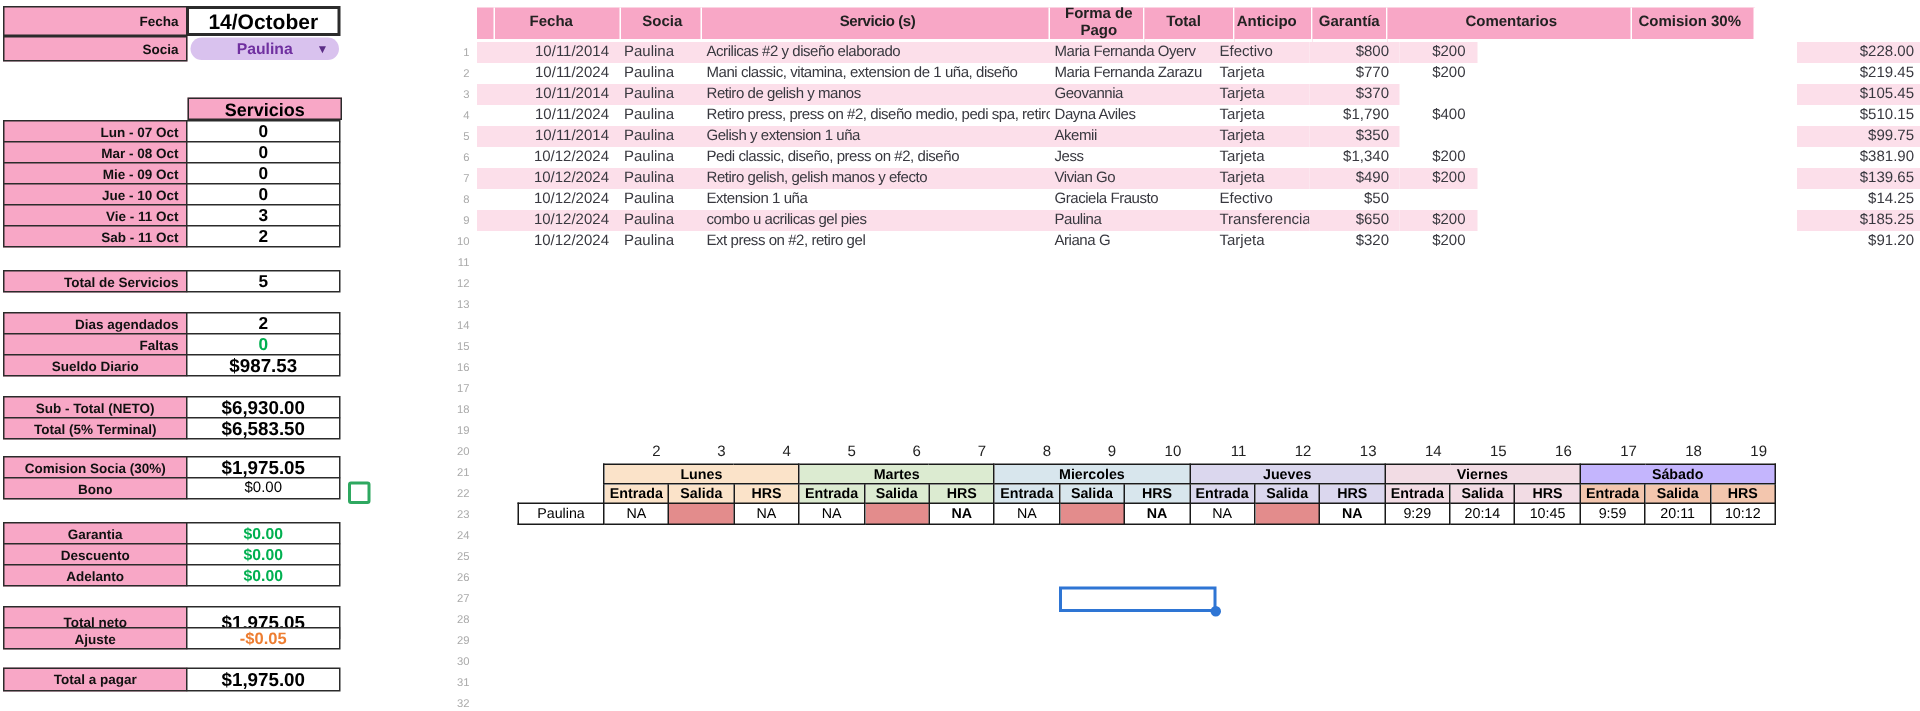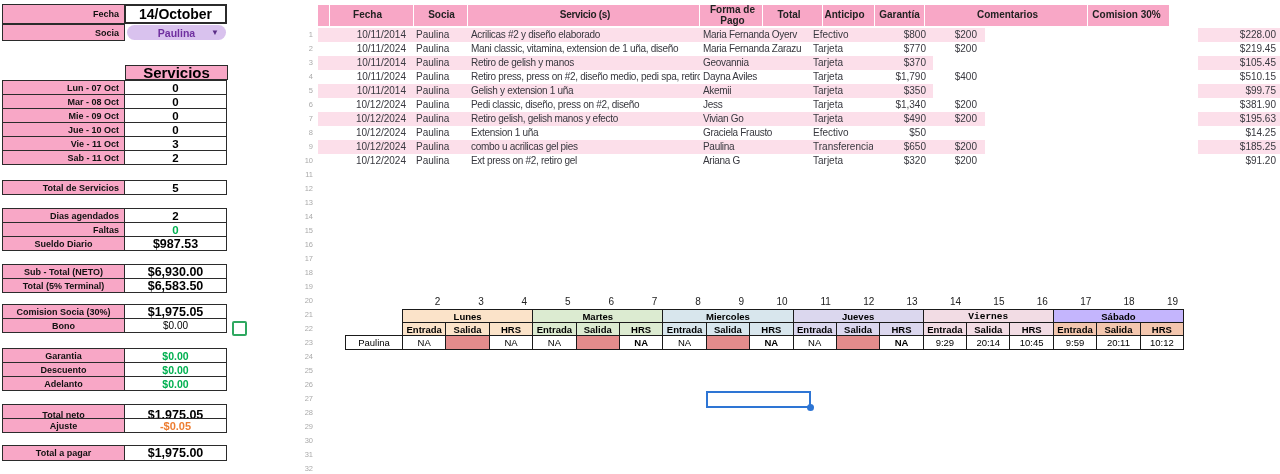--- a/index.html
+++ b/index.html
@@ -14,21 +14,21 @@
   
   .lp-row{position:absolute;left:2px;display:flex;box-sizing:border-box;}
   .lp-label{width:123px;background:var(--pink);border:1px solid #2b2b2b;font-weight:bold;
     font-size:9px;color:#111;display:flex;align-items:center;justify-content:flex-end;
     padding-right:5px;box-sizing:border-box;}
   .lp-label.center{justify-content:center;padding-right:0;}
   .lp-value{width:103px;background:#fff;border:1px solid #2b2b2b;margin-left:-1px;
     display:flex;align-items:center;justify-content:center;font-weight:bold;font-size:11.5px;
     color:#000;box-sizing:border-box;}
   .lp-value.big{font-size:14px;border-width:2px;}
-  .lp-value.header{background:var(--pink);font-size:15px;}
+  .lp-value.header{background:var(--pink);font-size:12px;}
   .lp-value.green{color:#00B050;}
   .lp-value.orange{color:#ED7D31;}
   .lp-value.regular{font-weight:normal;font-size:10px;}
   .lp-value.noborder{border:none;margin-left:0;padding:0 2px;}
   .socia-pill{width:100%;height:15px;background:#D9C2EE;border-radius:8px;color:#7030A0;
     font-weight:bold;font-size:10.5px;display:flex;align-items:center;justify-content:center;position:relative;}
   .socia-pill .arrow{position:absolute;right:7px;top:3px;font-size:8px;color:#5b2d86;}
   .bono-box{position:absolute;left:232px;top:321px;width:11px;height:11px;border:2px solid #2EA860;
     border-radius:2px;background:#fff;box-sizing:content-box;}
 
@@ -324,21 +324,21 @@
           <div class="td csl hl"></div>
           <div class="td c0 hl">10/12/2024</div>
           <div class="td c1 hl">Paulina</div>
           <div class="td c2 hl">Retiro gelish, gelish manos y efecto</div>
           <div class="td c3 hl">Vivian Go</div>
           <div class="td c4 hl">Tarjeta</div>
           <div class="td c5 hl">$490</div>
           <div class="td c6 hl">$200</div>
           <div class="td c7"></div>
           <div class="td c8"></div>
-          <div class="td c9 hl">$195.63</div>
+          <div class="td c9 hl">$139.65</div>
         </div>
         <div class="tr">
           <div class="td csl"></div>
           <div class="td c0">10/12/2024</div>
           <div class="td c1">Paulina</div>
           <div class="td c2">Extension 1 uña</div>
           <div class="td c3">Graciela Frausto</div>
           <div class="td c4">Efectivo</div>
           <div class="td c5">$50</div>
           <div class="td c6"></div>
@@ -420,21 +420,21 @@
           <col style="width: 43.4px;">
           <col style="width: 43.4px;">
         </colgroup>
         <tbody>
           <tr>
             <td class="spacer"></td>
             <td colspan="3" class="day" style="background: rgb(251, 227, 201);">Lunes</td>
             <td colspan="3" class="day" style="background: rgb(220, 235, 209);">Martes</td>
             <td colspan="3" class="day" style="background: rgb(216, 230, 237);">Miercoles</td>
             <td colspan="3" class="day" style="background: rgb(219, 215, 238);">Jueves</td>
-            <td colspan="3" class="day" style="background: rgb(242, 220, 228); font-family: Liberation Mono, monospace;">Viernes</td>
+            <td colspan="3" class="day" style="background: rgb(242, 220, 228);">Viernes</td>
             <td colspan="3" class="day" style="background: #c4b5fd;">Sábado</td>
           </tr>
           <tr>
             <td class="spacer"></td>
             <td class="sub" style="background: rgb(251, 227, 201);">Entrada</td>
             <td class="sub" style="background: rgb(251, 227, 201);">Salida</td>
             <td class="sub" style="background: rgb(251, 227, 201);">HRS</td>
             <td class="sub" style="background: rgb(220, 235, 209);">Entrada</td>
             <td class="sub" style="background: rgb(220, 235, 209);">Salida</td>
             <td class="sub" style="background: rgb(220, 235, 209);">HRS</td>

